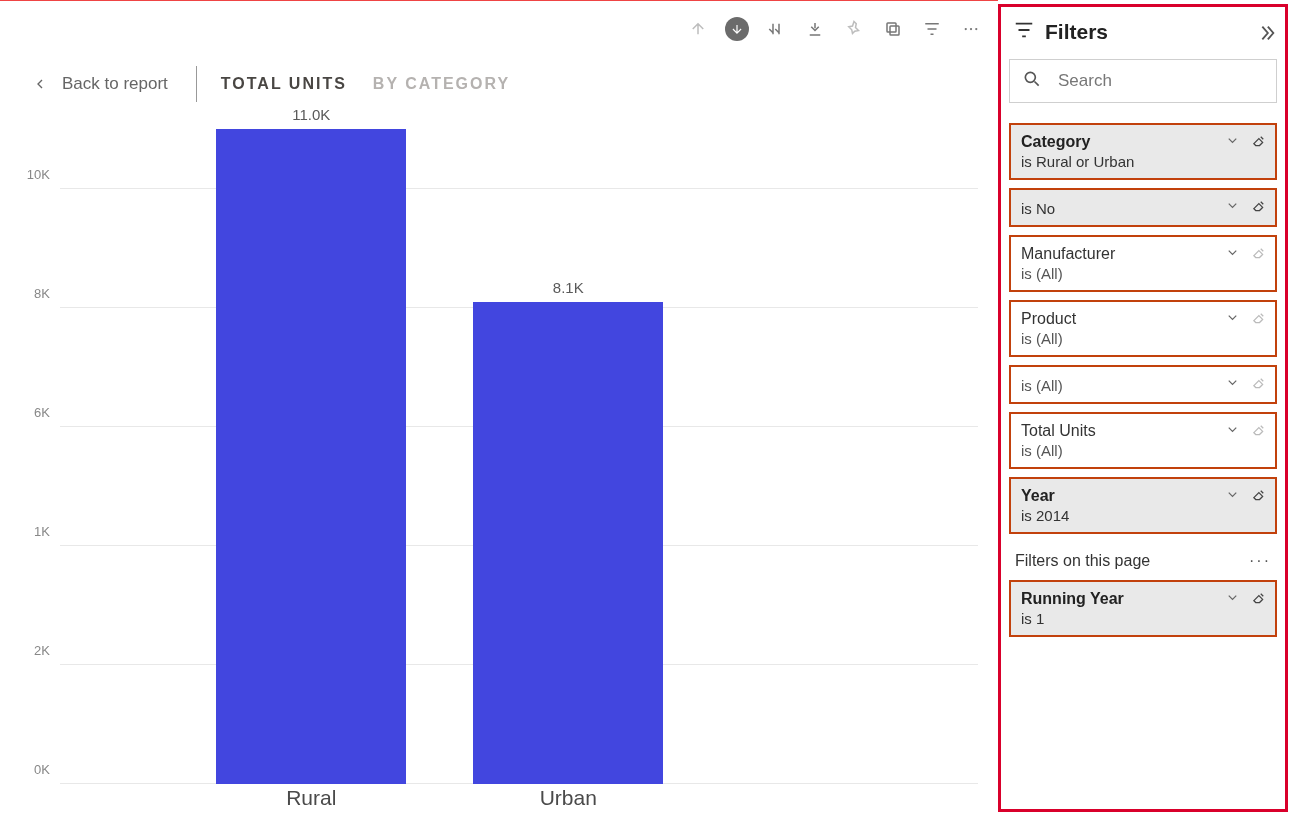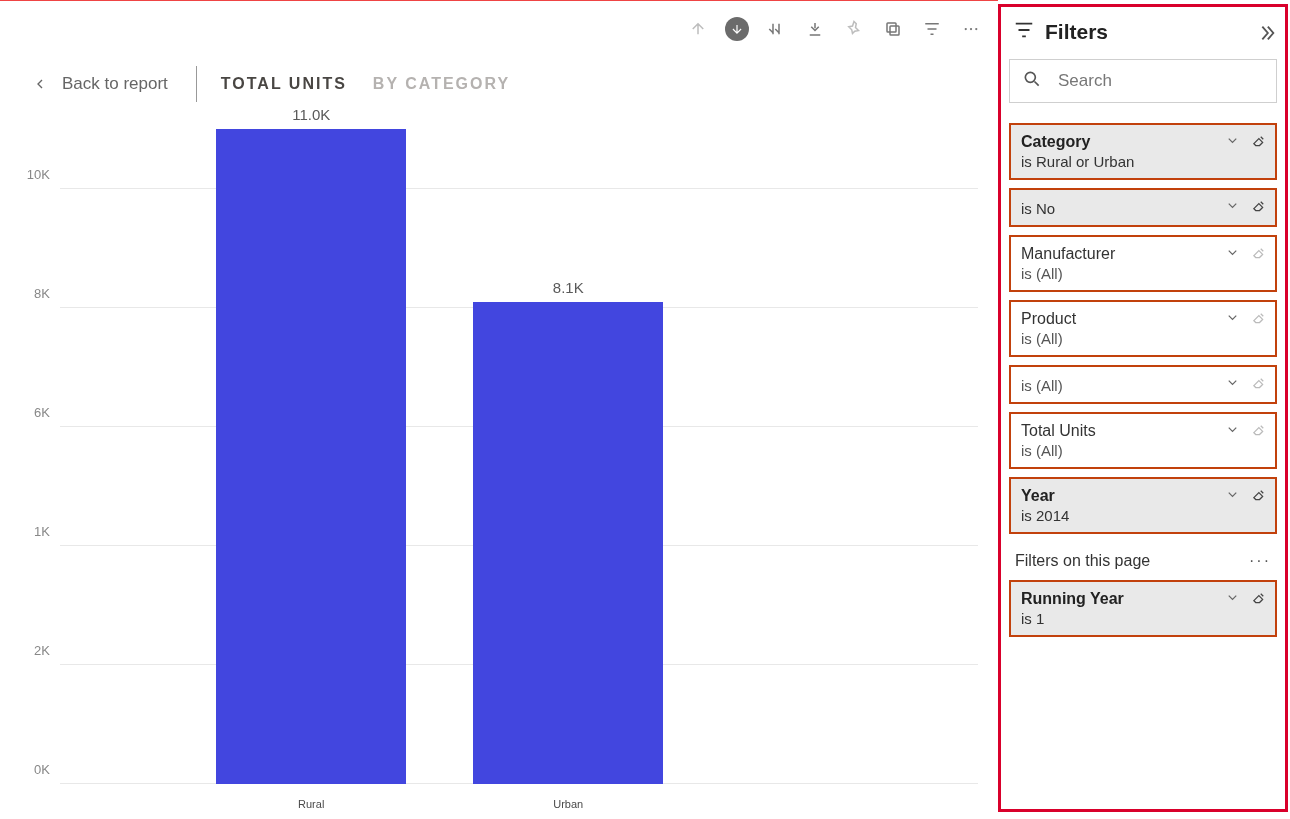--- a/index.html
+++ b/index.html
@@ -26,21 +26,21 @@
 
   
   .chart-area { position:absolute; left:10px; right:10px; top:100px; bottom:5px; }
   .plot { position:absolute; left:50px; right:10px; top:28px; bottom:30px; }
   .y-axis { position:absolute; left:0; width:50px; top:28px; bottom:30px; }
   .y-tick { position:absolute; right:10px; font-size:13px; color:#888; transform:translateY(-50%); }
   .gridline { position:absolute; left:0; right:0; height:1px; background:#e8e8e8; }
   .bar-slot { position:absolute; bottom:0; width:190px; }
   .bar { position:absolute; bottom:0; width:100%; background:#4246df; }
   .bar-label { position:absolute; width:100%; text-align:center; font-size:15px; color:#5a5a5a; }
-  .x-label { position:absolute; bottom:-26px; width:100%; text-align:center; font-size:11px; color:#4a4a4a; }
+  .x-label { position:absolute; bottom:-26px; width:100%; text-align:center; font-size:21px; color:#4a4a4a; }
 
   
   .fp-header { display:flex; align-items:center; gap:10px; padding:4px 2px 14px 4px; }
   .fp-header svg { width:22px; height:22px; }
   .fp-title { font-size:21px; font-weight:600; flex:1; color:#222;}
   .fp-collapse { width:20px; height:20px; color:#555; cursor:pointer;}
 
   .fp-search { border:1px solid #cfcfcf; height:44px; display:flex; align-items:center; padding:0 12px; gap:14px; margin-bottom:20px;}
   .fp-search svg { width:20px; height:20px; color:#555;}
   .fp-search input { border:none; outline:none; font-size:17px; flex:1; color:#333; background:transparent;}

